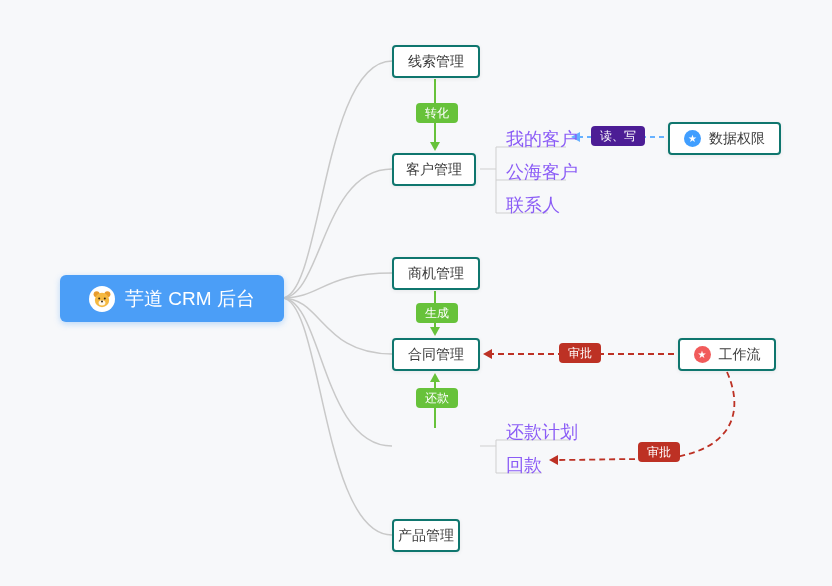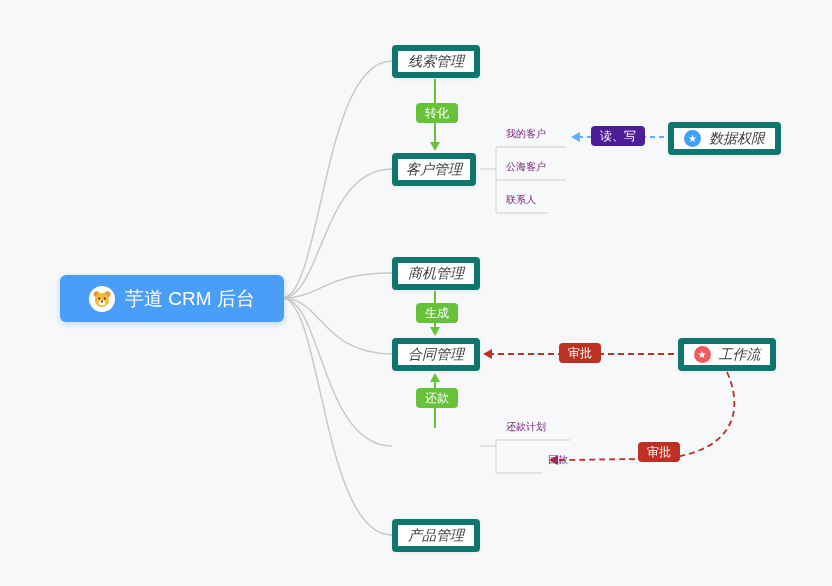--- a/index.html
+++ b/index.html
@@ -10,48 +10,47 @@
   .canvas{
     position:relative;
     width:832px;height:586px;
     background:#f7f8fa;
     overflow:hidden;
   }
   svg.wires{position:absolute;left:0;top:0;}
   .node{
     position:absolute;
     background:#ffffff;
-    border:6px solid #0f766e;
+    border:2px solid #0f766e;
     border-radius:4px;
     box-shadow:0 1px 4px rgba(0,0,0,.07);
     display:flex;align-items:center;justify-content:center;
     font-size:14px;color:#3b3b3b;
     box-sizing:border-box;
     white-space:nowrap;
-    font-style:italic;
   }
   .root-node{
     position:absolute;
     left:60px;top:275px;width:224px;height:47px;
     background:#4b9ef7;
     border-radius:6px;
     display:flex;align-items:center;justify-content:center;
     gap:10px;
     color:#fff;font-size:19px;font-weight:500;
     box-shadow:0 2px 6px rgba(75,158,247,.35);
   }
   .emoji-circle{
     width:26px;height:26px;border-radius:50%;
     background:#fff;
     display:flex;align-items:center;justify-content:center;
     flex:0 0 auto;
   }
   .child-label{
     position:absolute;
-    font-size:10px;color:#701a75;
+    font-size:18px;color:#8b5cf6;
     white-space:nowrap;
   }
   .edge-badge{
     position:absolute;
     color:#fff;font-size:12px;
     padding:4px 9px;border-radius:4px;
     line-height:1;white-space:nowrap;
   }
   .badge-green{background:#67c23a;}
   .badge-blue{background:#4c1d95;}
@@ -150,30 +149,30 @@
 
   <div class="node" style="left:392px;top:257px;width:88px;height:33px;">
     <span>商机管理</span>
   </div>
 
   <div class="node" style="left:392px;top:338px;width:88px;height:33px;">
     <span>合同管理</span>
   </div>
 
 
-  <div class="node" style="left:392px;top:519px;width:88px;height:33px;">
+  <div class="node" style="left:392px;top:519px;width:68px;height:33px;">
     <span>产品管理</span>
   </div>
 
   <div class="child-label" style="left:506px;top:127px;">我的客户</div>
   <div class="child-label" style="left:506px;top:160px;">公海客户</div>
   <div class="child-label" style="left:506px;top:193px;">联系人</div>
 
   <div class="child-label" style="left:506px;top:420px;">还款计划</div>
-  <div class="child-label" style="left:506px;top:453px;margin-left:42px;">回款</div>
+  <div class="child-label" style="left:506px;top:453px;">回款</div>
 
   <div class="node" style="left:668px;top:122px;width:113px;height:33px;padding:0 12px;">
     <span class="star-circle star-blue">★</span>
     <span>数据权限</span>
   </div>
 
   <div class="node" style="left:678px;top:338px;width:98px;height:33px;padding:0 12px;">
     <span class="star-circle star-red">★</span>
     <span>工作流</span>
   </div>

